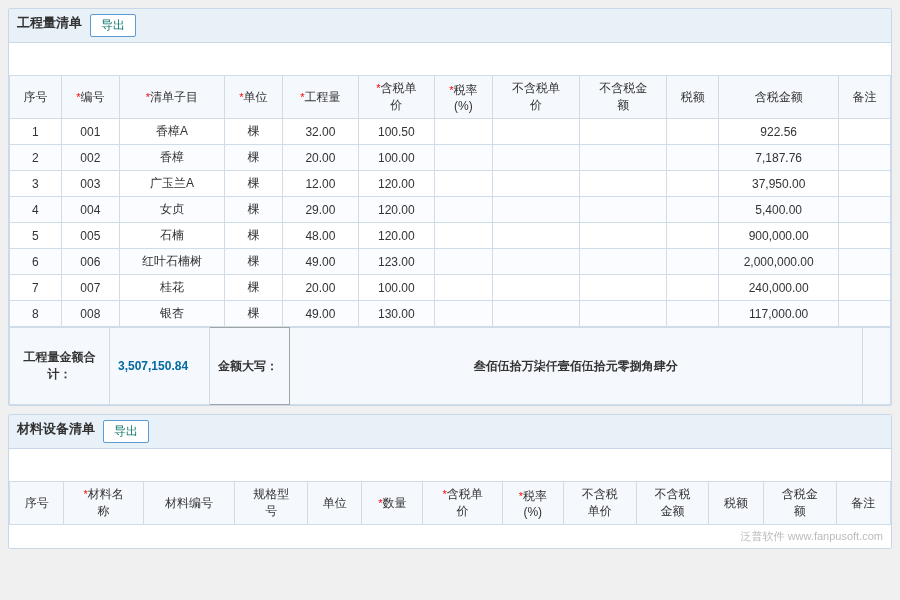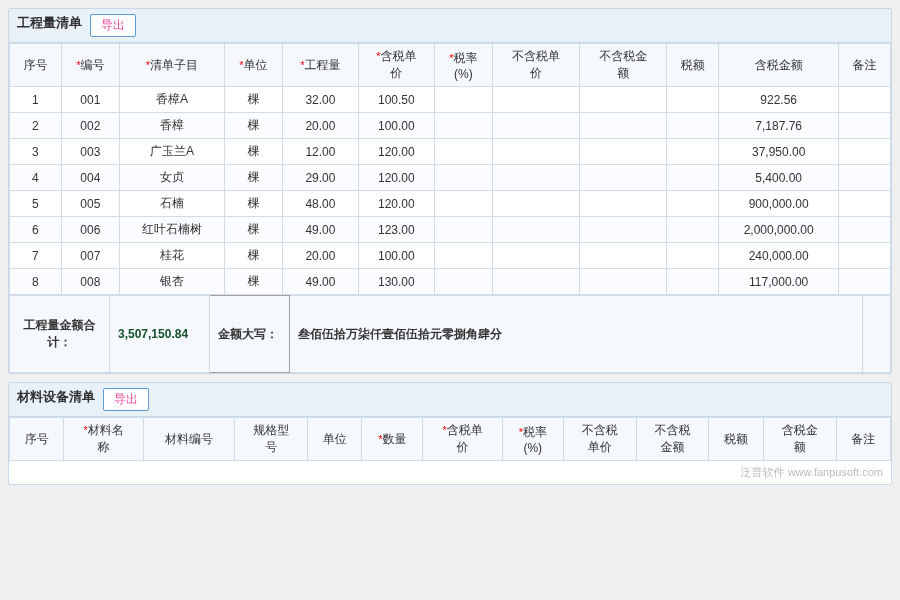--- a/index.html
+++ b/index.html
@@ -25,21 +25,21 @@
       gap: 8px;
     }
     .section-title {
       font-size: 13px;
       font-weight: bold;
       color: #333;
     }
     .export-btn {
       background: #fff;
       border: 1px solid #5b9bd5;
-      color: #ec4899;
+      color: #0f766e;
       padding: 2px 10px;
       border-radius: 2px;
       cursor: pointer;
       font-size: 12px;
     }
 
     table {
       width: 100%;
       border-collapse: collapse;
       font-size: 12px;
@@ -59,20 +59,21 @@
     .required-star {
       color: red;
       font-size: 11px;
     }
     tr:nth-child(even) td { background: #fafcff; }
     tr:nth-child(odd) td { background: #fff; }
     .table-wrapper {
       max-height: 300px;
       overflow-y: auto;
       position: relative;
+      margin-top: 32px;
     }
     .footer-row td {
       background: #f5f8fc !important;
       font-weight: bold;
     }
     .section2 {
       position: relative;
     }
   </style>
 </head>
@@ -215,23 +216,23 @@
             <td></td>
           </tr>
         </tbody>
     </table>
   </div>
 
   <table style="width:100%; border-collapse:collapse;">
     <tbody>
         <tr class="footer-row">
       <td style="border:1px solid #d0dce8; padding:21px 8px; width:100px; text-align:center; background:#f5f8fc;">工程量金额合计：</td>
-      <td style="border:1px solid #d0dce8; padding:5px 8px; width:100px; text-align:left; background:#f5f8fc; color:#14532d; font-weight:bold;">3,507,150.84</td>
+      <td style="border:1px solid #d0dce8; padding:5px 8px; width:100px; text-align:left; background:#f5f8fc; color:#0369a1; font-weight:bold;">3,507,150.84</td>
       <td style="border:1px solid #a3a3a3; padding:5px 8px; width:80px; text-align:left; background:#f5f8fc;">金额大写：</td>
-      <td style="border:1px solid #d0dce8; padding:5px 8px; text-align:left; background:#f5f8fc;" colspan="8">叁佰伍拾万柒仟壹佰伍拾元零捌角肆分</td>
+      <td style="border:1px solid #d0dce8; padding:5px 8px; text-align:center; background:#f5f8fc;" colspan="8">叁佰伍拾万柒仟壹佰伍拾元零捌角肆分</td>
       <td style="border:1px solid #d0dce8; padding:5px; background:#f5f8fc;"></td>
     </tr>
   </tbody>
     </table>
 </div>
 
 <div class="section section2">
   <div class="section-header">
     <span class="section-title">材料设备清单</span>
     <button class="export-btn">导出</button>

